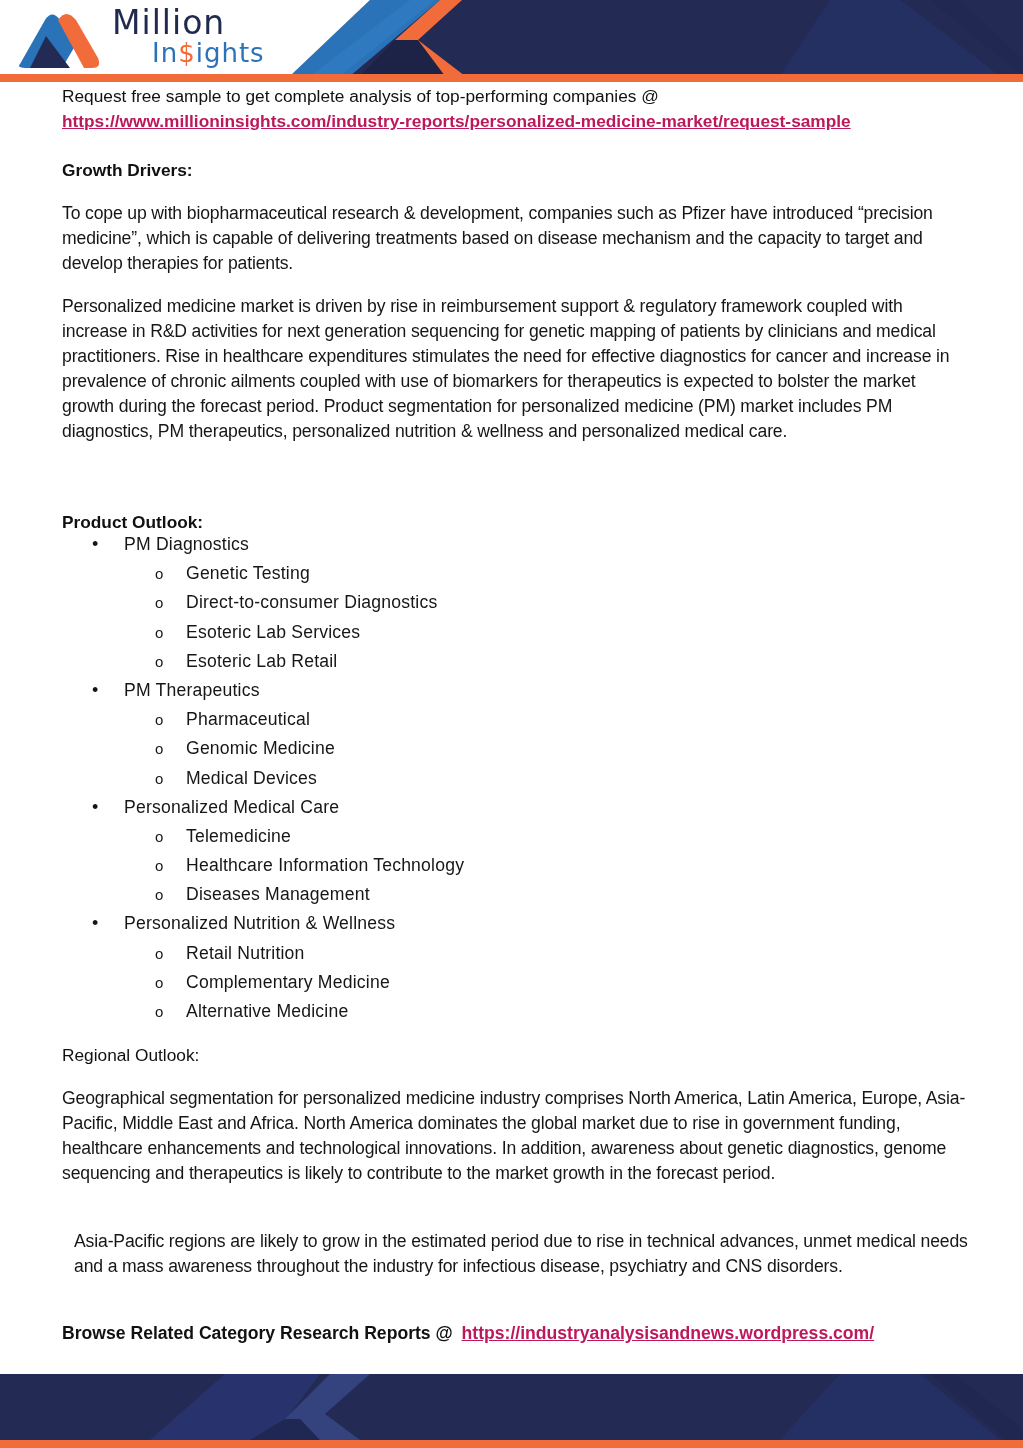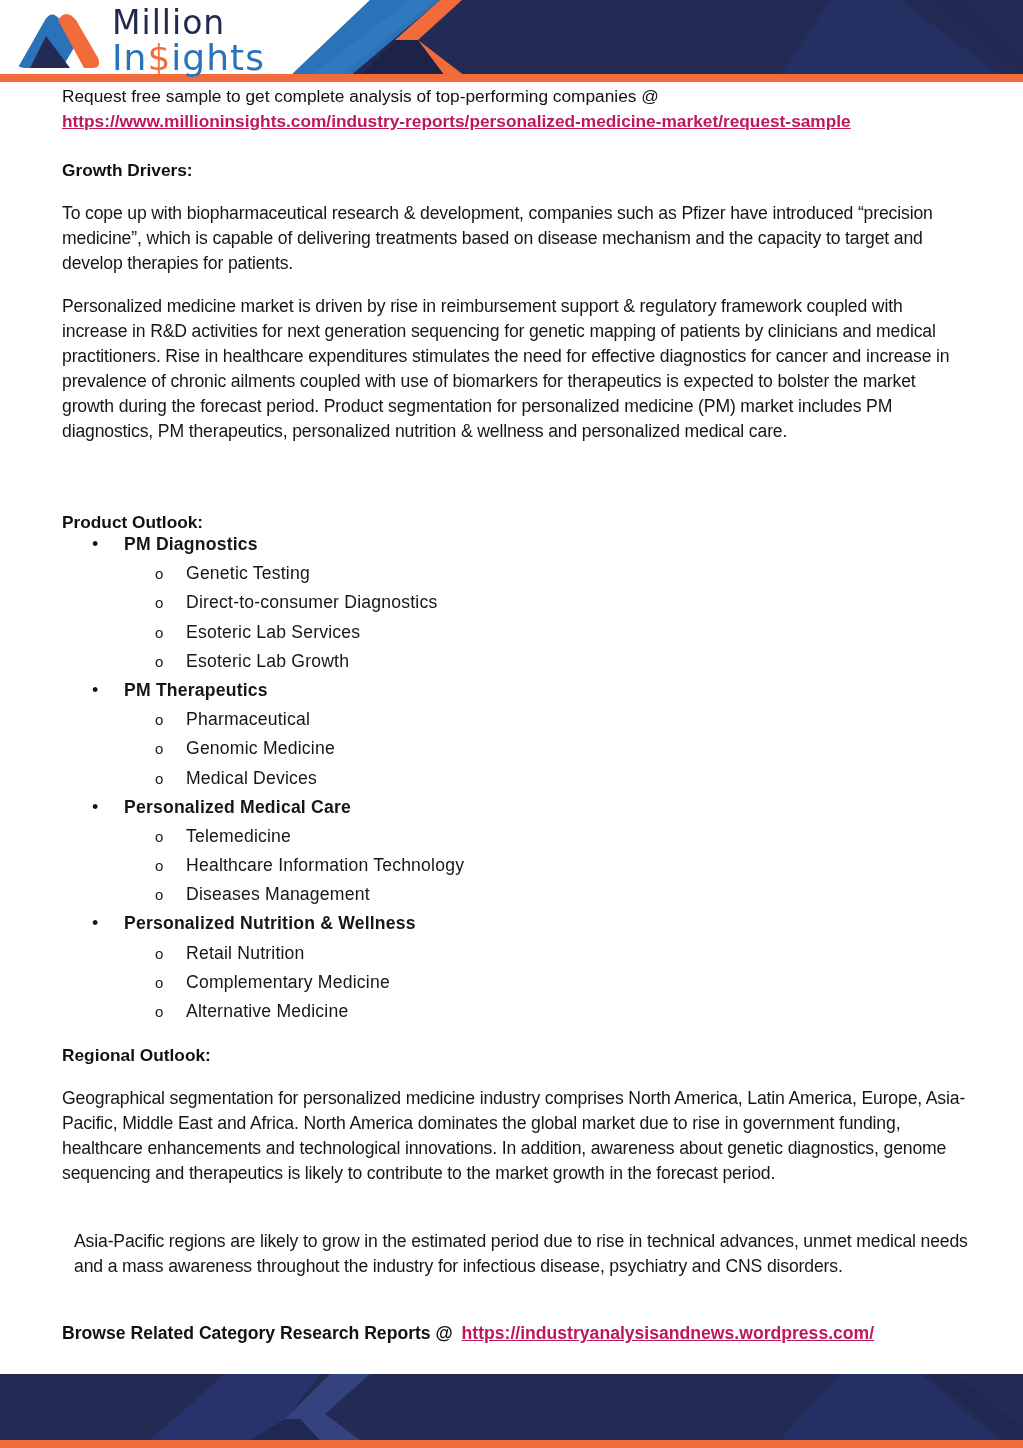--- a/index.html
+++ b/index.html
@@ -4,42 +4,42 @@
   <style>
     * { margin: 0; padding: 0; box-sizing: border-box; }
     html, body { width: 1023px; height: 1448px; background: #ffffff; overflow: hidden; }
     body { position: relative; font-family: "Liberation Sans", sans-serif; color: #111111; }
 
     
     .header { position: absolute; left: 0; top: 0; width: 1023px; height: 102px; overflow: hidden; }
     .header svg { position: absolute; left: 0; top: 0; }
     .logo-text { position: absolute; left: 112px; top: 6px; line-height: 1; }
     .logo-line1 { font-family: "DejaVu Sans", sans-serif; font-size: 33px; color: #1f2a4e; letter-spacing: 1px; display: block; height: 33px; }
-    .logo-line2 { font-family: "DejaVu Sans", sans-serif; font-size: 36px; color: #2b73b8; letter-spacing: 1px; display: block; margin-top: 1px; }
+    .logo-line2 { font-family: "DejaVu Sans", sans-serif; font-size: 26px; color: #2b73b8; letter-spacing: 1px; display: block; margin-top: 1px; margin-left: 40px; }
     .logo-line2 .dollar { color: #f26b3a; }
     .p { font-size: 17.6px; line-height: 25px; letter-spacing: -0.15px; color: #161616; }
     .link { color: #be185d; text-decoration: underline; font-weight: bold; }
 
     .request-line { position: absolute; left: 62px; top: 84px; font-size: 17.3px; line-height: 25px; font-weight: normal; }
     .request-link { position: absolute; left: 62px; top: 109px; font-size: 17.3px; line-height: 25px; }
 
     .h-growth { position: absolute; left: 62px; top: 158px; font-size: 17.3px; font-weight: bold; line-height: 25px; text-align: center; }
     .para1 { position: absolute; left: 62px; top: 201px; width: 905px; }
     .para2 { position: absolute; left: 62px; top: 294px; width: 905px; }
     .h-product { position: absolute; left: 62px; top: 510px; font-size: 17.3px; font-weight: bold; line-height: 25px; }
 
     .list { position: absolute; left: 0; top: 530px; width: 600px; list-style: none; }
     .li { position: relative; height: 29.2px; font-size: 17.6px; line-height: 29px; color: #161616; letter-spacing: 0.2px; }
     .li .marker { position: absolute; top: 0; font-size: 15px; }
     .li.lvl1 .marker { left: 92px; font-size: 18px; }
-    .li.lvl1 .txt { position: absolute; left: 124px; top: 0; font-weight: bold; }
+    .li.lvl1 .txt { position: absolute; left: 124px; top: 0; }
     .li.lvl2 .marker { left: 155px; font-size: 15px; }
     .li.lvl2 .txt { position: absolute; left: 186px; top: 0; }
 
-    .h-regional { position: absolute; left: 62px; top: 1043px; font-size: 17.3px; font-weight: bold; line-height: 25px; }
+    .h-regional { position: absolute; left: 62px; top: 1043px; font-size: 17.3px; font-weight: normal; line-height: 25px; }
     .para3 { position: absolute; left: 62px; top: 1086px; width: 905px; }
     .para4 { position: absolute; left: 62px; top: 1229px; width: 905px; margin-left: 12px; }
     .browse { position: absolute; left: 62px; top: 1321px; font-size: 17.6px; line-height: 25px; font-weight: bold; }
     .browse .link { margin-left: 4px; }
 
     .footer { position: absolute; left: 0; top: 1374px; width: 1023px; height: 74px; overflow: hidden; }
   </style>
 </head>
 <body>
 
@@ -94,21 +94,21 @@
   <div class="li lvl2">
       <span class="marker">o</span>
       <span class="txt">Direct-to-consumer Diagnostics</span>
     </div>
   <div class="li lvl2">
       <span class="marker">o</span>
       <span class="txt">Esoteric Lab Services</span>
     </div>
   <div class="li lvl2">
       <span class="marker">o</span>
-      <span class="txt">Esoteric Lab Growth</span>
+      <span class="txt">Esoteric Lab Retail</span>
     </div>
 
   <div class="li lvl1">
       <span class="marker">•</span>
       <span class="txt">PM Therapeutics</span>
     </div>
   <div class="li lvl2">
       <span class="marker">o</span>
       <span class="txt">Pharmaceutical</span>
     </div>

